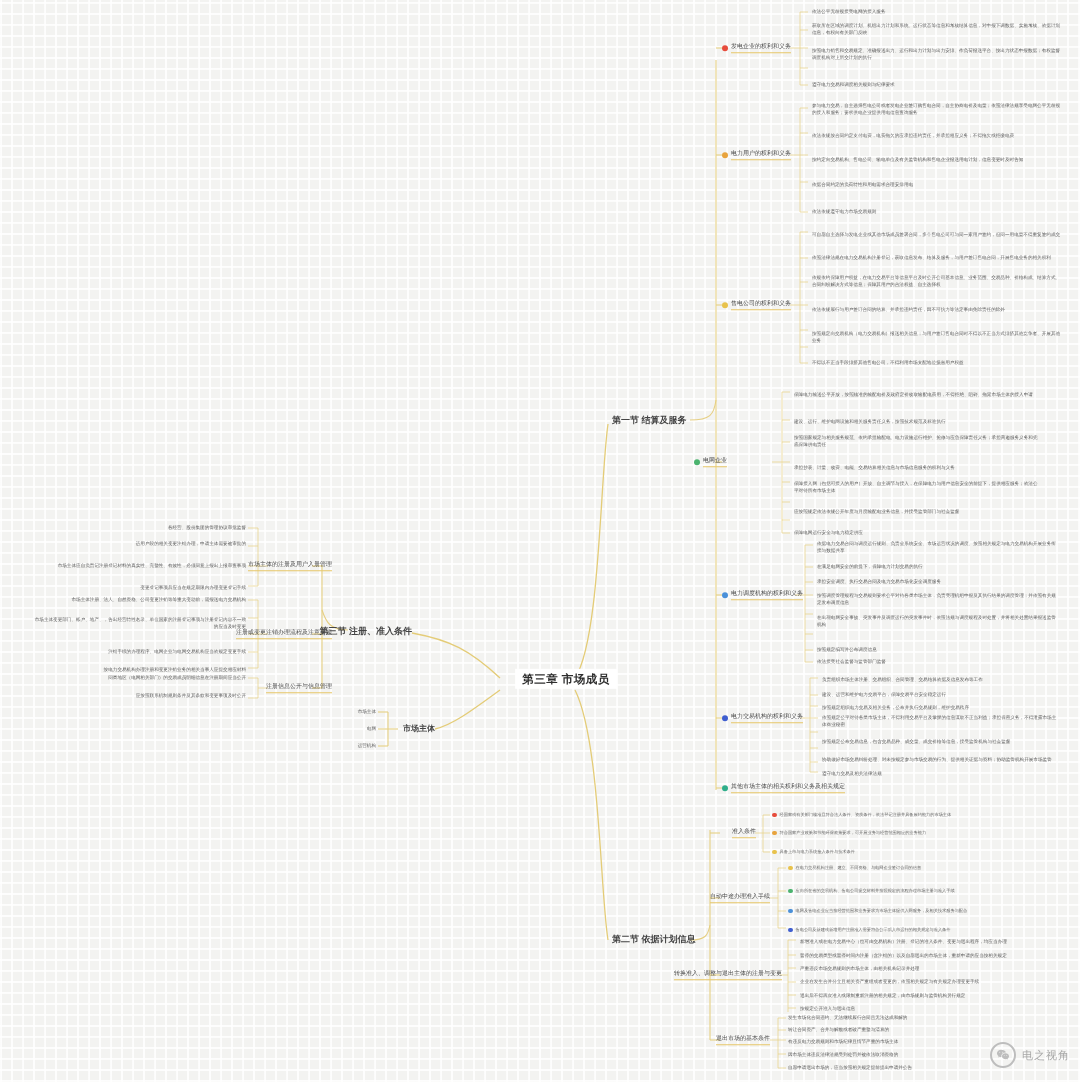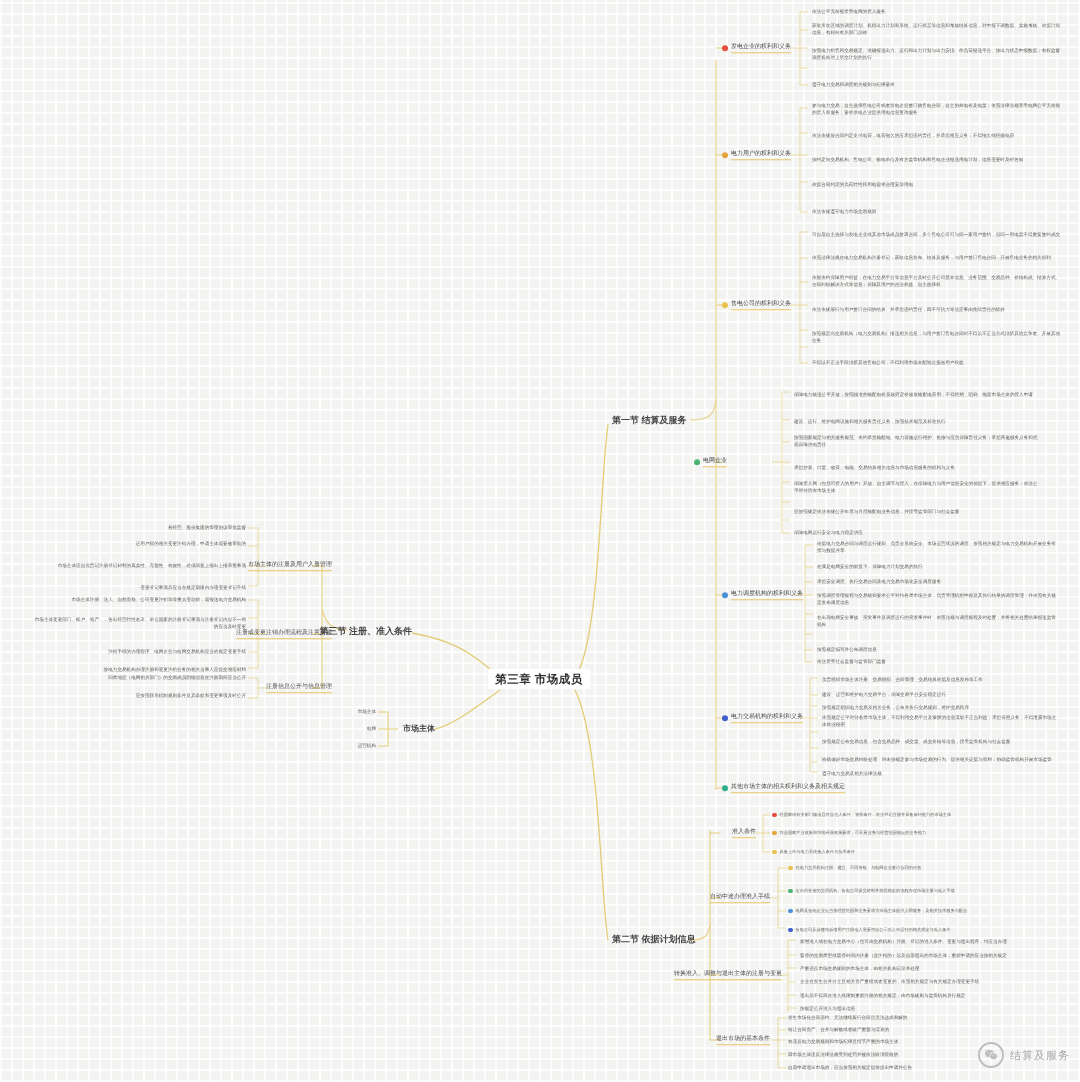--- a/index.html
+++ b/index.html
@@ -211,21 +211,21 @@
       <path d="M258,634 L258,668"></path>
     <path d="M258,652 L248,652"></path>
       <path d="M258,668 L248,668"></path>
     <path d="M268,688 L258,688"></path>
       <path d="M258,678 L258,698"></path>
       <path d="M258,678 L248,678"></path>
       <path d="M258,698 L248,698"></path>
   </g>
 </svg>
 
-<div class="node root" style="left:539px;top:679px;">第三章 市场成员</div>
+<div class="node root" style="left:566px;top:679px;">第三章 市场成员</div>
 
 <div class="node l1" style="left:612px;top:421px;">第一节 结算及服务</div>
 
 <div class="node l2" style="left:722px;top:48px;">
   <span class="dot" style="background:#e74c3c"></span>
   <span class="underline">发电企业的权利和义务</span>
 </div>
 <div class="node l3" style="left:812px;top:12px;width:250px;">依法公平无歧视接受电网的接入服务</div>
 <div class="node l3" style="left:812px;top:30px;width:250px;">获取所在区域的调度计划、机组出力计划和系统、运行状态等信息和考核结算信息，对申报下调数据、实施考核、依据计划信息，有权向有关部门反映</div>
 <div class="node l3" style="left:812px;top:55px;width:250px;">按照电力销售和交易规定、准确报送出力、运行和出力计划与出力安排、作负荷报送平台、按出力状态申报数据；有权监督调度机构对上所交计划的执行</div>
@@ -378,14 +378,14 @@
 <div class="node l3 rightal" style="left:376px;top:712px;">市场主体</div>
 <div class="node l3 rightal" style="left:376px;top:729px;">电网</div>
 <div class="node l3 rightal" style="left:376px;top:746px;">运营机构</div>
 
 <div id="watermark">
   <span class="wm-ring">
     <svg viewBox="0 0 24 24">
         <path d="M9 3C4.9 3 1.6 5.8 1.6 9.2c0 1.9 1.1 3.6 2.8 4.8l-.7 2.1 2.4-1.2c.9.2 1.8.4 2.9.4h.5c-.2-.5-.3-1.1-.3-1.7 0-3.3 3.2-6 7.1-6h.6C16.3 4.9 13 3 9 3zm-2.6 3.4c.5 0 .9.4.9.9s-.4.9-.9.9-.9-.4-.9-.9.4-.9.9-.9zm5.2 0c.5 0 .9.4.9.9s-.4.9-.9.9-.9-.4-.9-.9.4-.9.9-.9zM16.3 9c-3.4 0-6.1 2.3-6.1 5.1s2.7 5.1 6.1 5.1c.8 0 1.6-.1 2.3-.3l2 1-.6-1.7c1.4-.9 2.3-2.4 2.3-4.1C22.3 11.3 19.6 9 16.3 9zm-2.2 2.8c.4 0 .8.3.8.8s-.3.8-.8.8-.8-.3-.8-.8.4-.8.8-.8zm4.3 0c.4 0 .8.3.8.8s-.3.8-.8.8-.8-.3-.8-.8.4-.8.8-.8z"></path>
       </svg>
   </span>
-  <span>结算及服务</span>
+  <span>电之视角</span>
 </div>
 
 </body></html>

